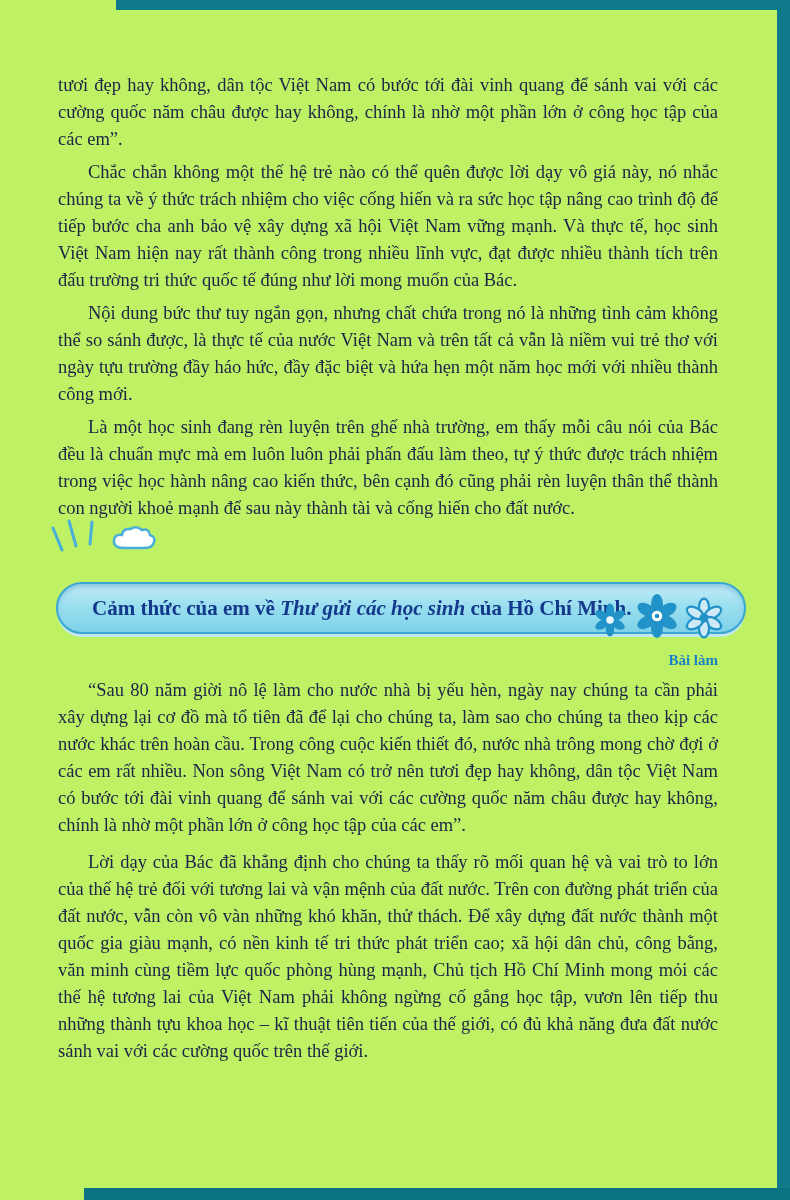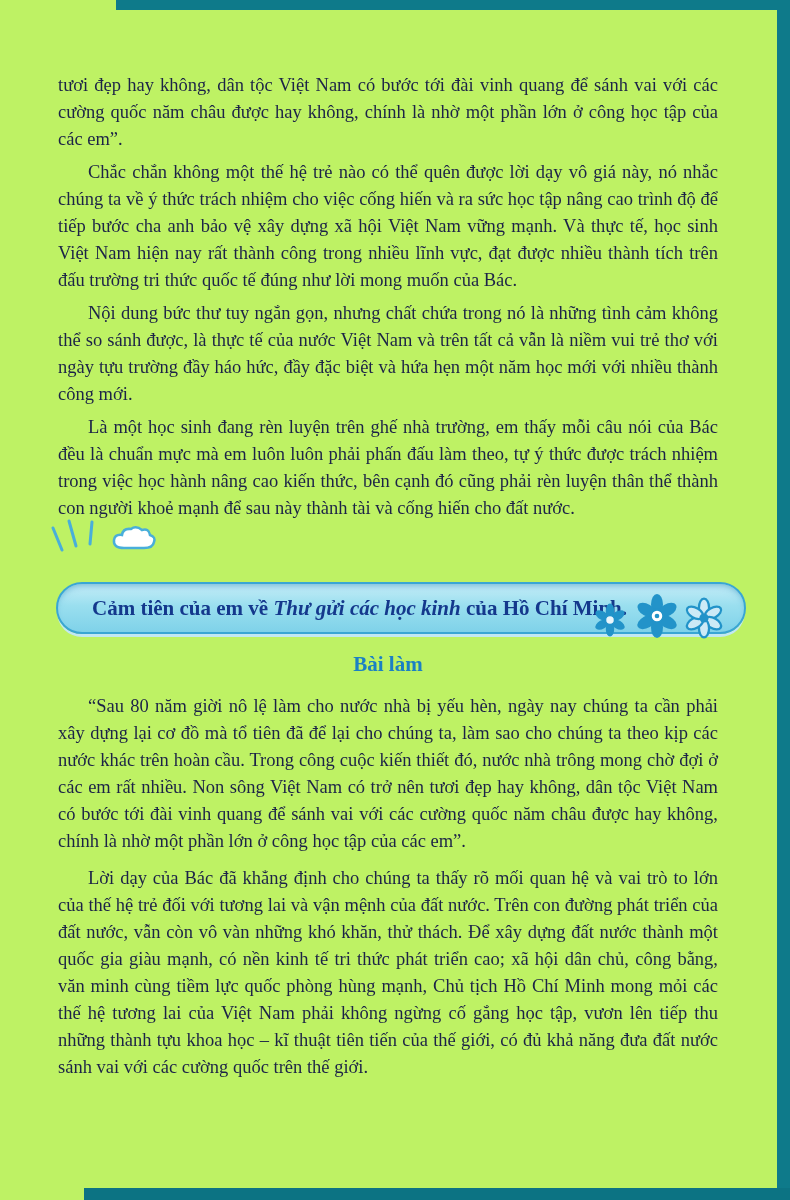--- a/index.html
+++ b/index.html
@@ -57,24 +57,24 @@
     display:flex; align-items:center;
     padding:0 34px;
     z-index:2;
   }
   .banner-title { font-size:21px; font-weight:bold; color:#14388c; white-space:nowrap; }
   .banner-title em { font-style:italic; font-weight:bold; }
 
   .flowers { position:absolute; right:16px; bottom:-18px; z-index:4; }
 
   .bai-lam {
-    text-align:center;
-    font-size:21px; font-weight:bold;
+    text-align:right;
+    font-size:15px; font-weight:bold;
     color:#1b80c4;
-    margin:12px 0 16px;
+    margin:12px 0 8px;
     font-family:"Liberation Serif", serif;
   }
 
   .page-star { position:absolute; left:14px; top:1122px; width:72px; height:72px; }
 </style>
 </head>
 <body>
 
 <div class="page">
   <div class="border-top"></div>
@@ -98,21 +98,21 @@
             <path d="M40 30 L42 8"></path>
           </g>
           <g transform="translate(62,12)">
             <path d="M12 22 Q1 22 2 14 Q3 8 10 9 Q11 2 19 3 Q24 -1 30 4 Q37 2 38 9 Q44 11 42 16 Q41 22 32 22 Z" fill="#ffffff" stroke="#49aeda" stroke-width="2.5"></path>
           </g>
         </svg>
       </div>
 
 
       <div class="banner">
-        <div class="banner-title"><span>Cảm tiên của em về </span><em>Thư gửi các học kinh</em><span> của Hồ Chí Minh.</span></div>
+        <div class="banner-title"><span>Cảm thức của em về </span><em>Thư gửi các học sinh</em><span> của Hồ Chí Minh.</span></div>
 
         <div class="flowers">
           <svg width="140" height="58" viewBox="0 0 140 58">
             <g transform="translate(22,32)" fill="#2293c9">
               <ellipse cx="0" cy="-9" rx="4.2" ry="7.5"></ellipse>
               <ellipse cx="0" cy="-9" rx="4.2" ry="7.5" transform="rotate(60)"></ellipse>
               <ellipse cx="0" cy="-9" rx="4.2" ry="7.5" transform="rotate(120)"></ellipse>
               <ellipse cx="0" cy="-9" rx="4.2" ry="7.5" transform="rotate(180)"></ellipse>
               <ellipse cx="0" cy="-9" rx="4.2" ry="7.5" transform="rotate(240)"></ellipse>
               <ellipse cx="0" cy="-9" rx="4.2" ry="7.5" transform="rotate(300)"></ellipse>

